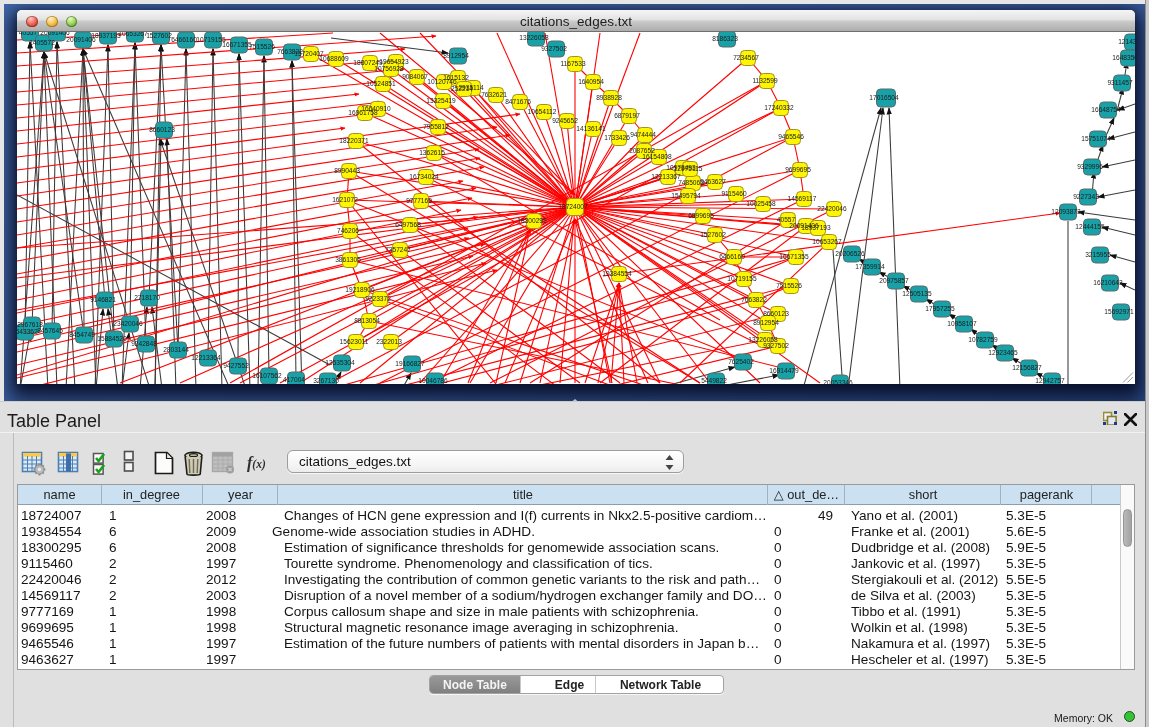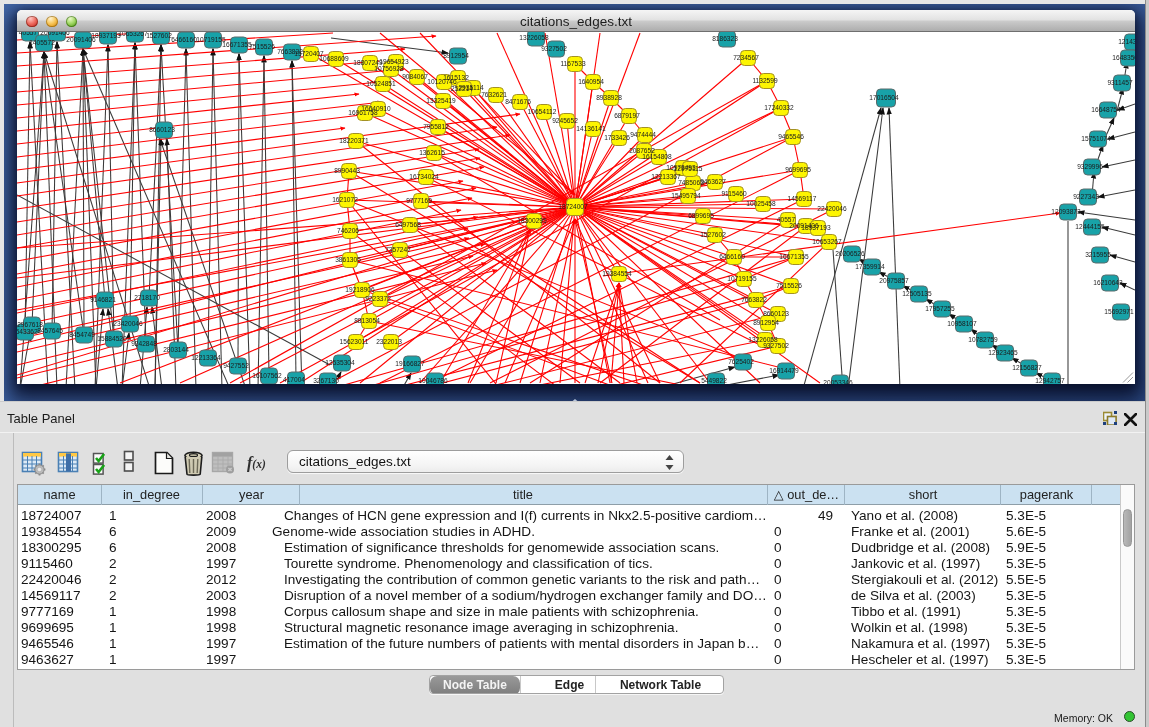--- a/index.html
+++ b/index.html
@@ -27,21 +27,21 @@
 #lg { left:48.8px; background:radial-gradient(circle at 38% 25%, #eaf9c8 0%, #a2d965 45%, #68ab2c 78%, #49821b 100%); box-shadow:inset 0 0 0 1px rgba(40,90,0,.55), inset 0 1px 1px rgba(255,255,255,.45);}
 #canvas { position:absolute; left:0; top:22px; width:1118px; height:352px; background:#fff; overflow:hidden; }
 
 
 #grip { position:absolute; left:565px; top:387px; width:12px; height:7px; }
 
 
 #tpanel { position:absolute; left:0; top:401px; width:1145px; height:326px;
   background:#e0e0e0; border-top:1px solid #ccc; }
 #tphead { position:absolute; left:0; top:1px; width:100%; height:30px; background:#e0e0e0; box-shadow:0 -1px 0 #f2f2f2 inset; }
-#tphead .t { position:absolute; left:7px; top:8px; font-size:13px; color:#1b1b1b; }
+#tphead .t { position:absolute; left:7px; top:8px; font-size:18px; color:#1b1b1b; }
 #tpleftline { position:absolute; left:13px; top:31px; bottom:0; width:1px; background:#bcbcbc; }
 
 
 .ticon { position:absolute; top:48px;font-weight:bold; }
 
 
 #combo { position:absolute; left:287px; top:48px; width:397px; height:23px;
   border:1px solid #9d9d9d; border-radius:6px;
   background:linear-gradient(#ffffff, #f4f4f4 70%, #ececec);
   box-shadow:0 1px 1px rgba(255,255,255,.8); }
@@ -60,21 +60,21 @@
 
 #sbar { position:absolute; right:0; top:0; width:14px; height:184px; background:#fafafa; border-left:1px solid #c9c9c9; }
 #sthumb { position:absolute; left:2px; top:24px; width:9px; height:38px; border-radius:5px; background:linear-gradient(90deg,#b9b9b9,#a3a3a3); border:1px solid #979797;}
 
 
 #tabs { position:absolute; left:429px; top:273px; width:295px; height:19px;
   border:1px solid #a2a2a2; border-radius:4px; background:#fff; overflow:hidden;
   box-shadow:0 1px 0 rgba(255,255,255,.7); }
 .tab { position:absolute; top:0; height:19px; line-height:18px; text-align:center;
   font-size:12px; font-weight:bold; color:#222; }
-#tab1 { left:0; width:90px; background:linear-gradient(#999,#7d7d7d); color:#f4f4f4;border-radius:7px; }
+#tab1 { left:0; width:90px; background:linear-gradient(#999,#7d7d7d); color:#f4f4f4; }
 #tab2 { left:90px; width:75px; border-left:1px solid #c8c8c8;padding-left:23px; }
 #tab3 { left:165px; width:130px; border-left:1px solid #c8c8c8; }
 
 
 #status { position:absolute; right:10px; bottom:2.5px; height:14px; }
 #status .mtxt { position:absolute; right:22px; top:1px; font-size:10.5px; color:#1a1a1a; white-space:nowrap;}
 #status .dot { position:absolute; right:0; top:0; width:11.5px; height:11.5px; border-radius:50%;
   background:#32c433; border:1.5px solid #2a4d2a; }
 
 
@@ -739,34 +739,34 @@
       <div class="steppers"><svg width="9" height="15">
         <path d="M4.5,0 L8.5,5 L0.5,5 z" fill="#444"></path>
         <path d="M4.5,15 L8.5,10 L0.5,10 z" fill="#444"></path>
       </svg></div>
     </div>
 
     <div id="tbl">
         <div id="thead">
           <div class="hc" style="left:0px;width:84px">name</div>
           <div class="hc" style="left:83px;width:102px">in_degree</div>
-          <div class="hc" style="left:186px;width:96px">year</div>
+          <div class="hc" style="left:186px;width:74px">year</div>
           <div class="hc" style="left:261px;width:489px">title</div>
           <div class="hc" style="left:751px;width:76px">△ out_de…</div>
           <div class="hc" style="left:828px;width:155px">short</div>
           <div class="hc" style="left:984px;width:90px">pagerank</div>
         </div>
         <div class="rowarea">
           <div class="tr" style="top:0px">
             <div class="td" style="left:3px;width:78px">18724007</div>
             <div class="td" style="left:91px;width:93px">1</div>
             <div class="td" style="left:188px;width:71px">2008</div>
             <div class="td" style="left:266px;width:483px">Changes of HCN gene expression and I(f) currents in Nkx2.5-positive cardiom…</div>
             <div class="td" style="left:800px;width:70px">49</div>
-            <div class="td" style="left:833px;width:149px">Yano et al. (2008)</div>
+            <div class="td" style="left:833px;width:149px">Yano et al. (2001)</div>
             <div class="td" style="left:988px;width:113px">5.3E-5</div>
           </div>
           <div class="tr" style="top:16px">
             <div class="td" style="left:3px;width:78px">19384554</div>
             <div class="td" style="left:91px;width:93px">6</div>
             <div class="td" style="left:188px;width:71px">2009</div>
             <div class="td" style="left:254px;width:483px">Genome-wide association studies in ADHD.</div>
             <div class="td" style="left:756px;width:70px">0</div>
             <div class="td" style="left:833px;width:149px">Franke et al. (2001)</div>
             <div class="td" style="left:988px;width:113px">5.6E-5</div>

